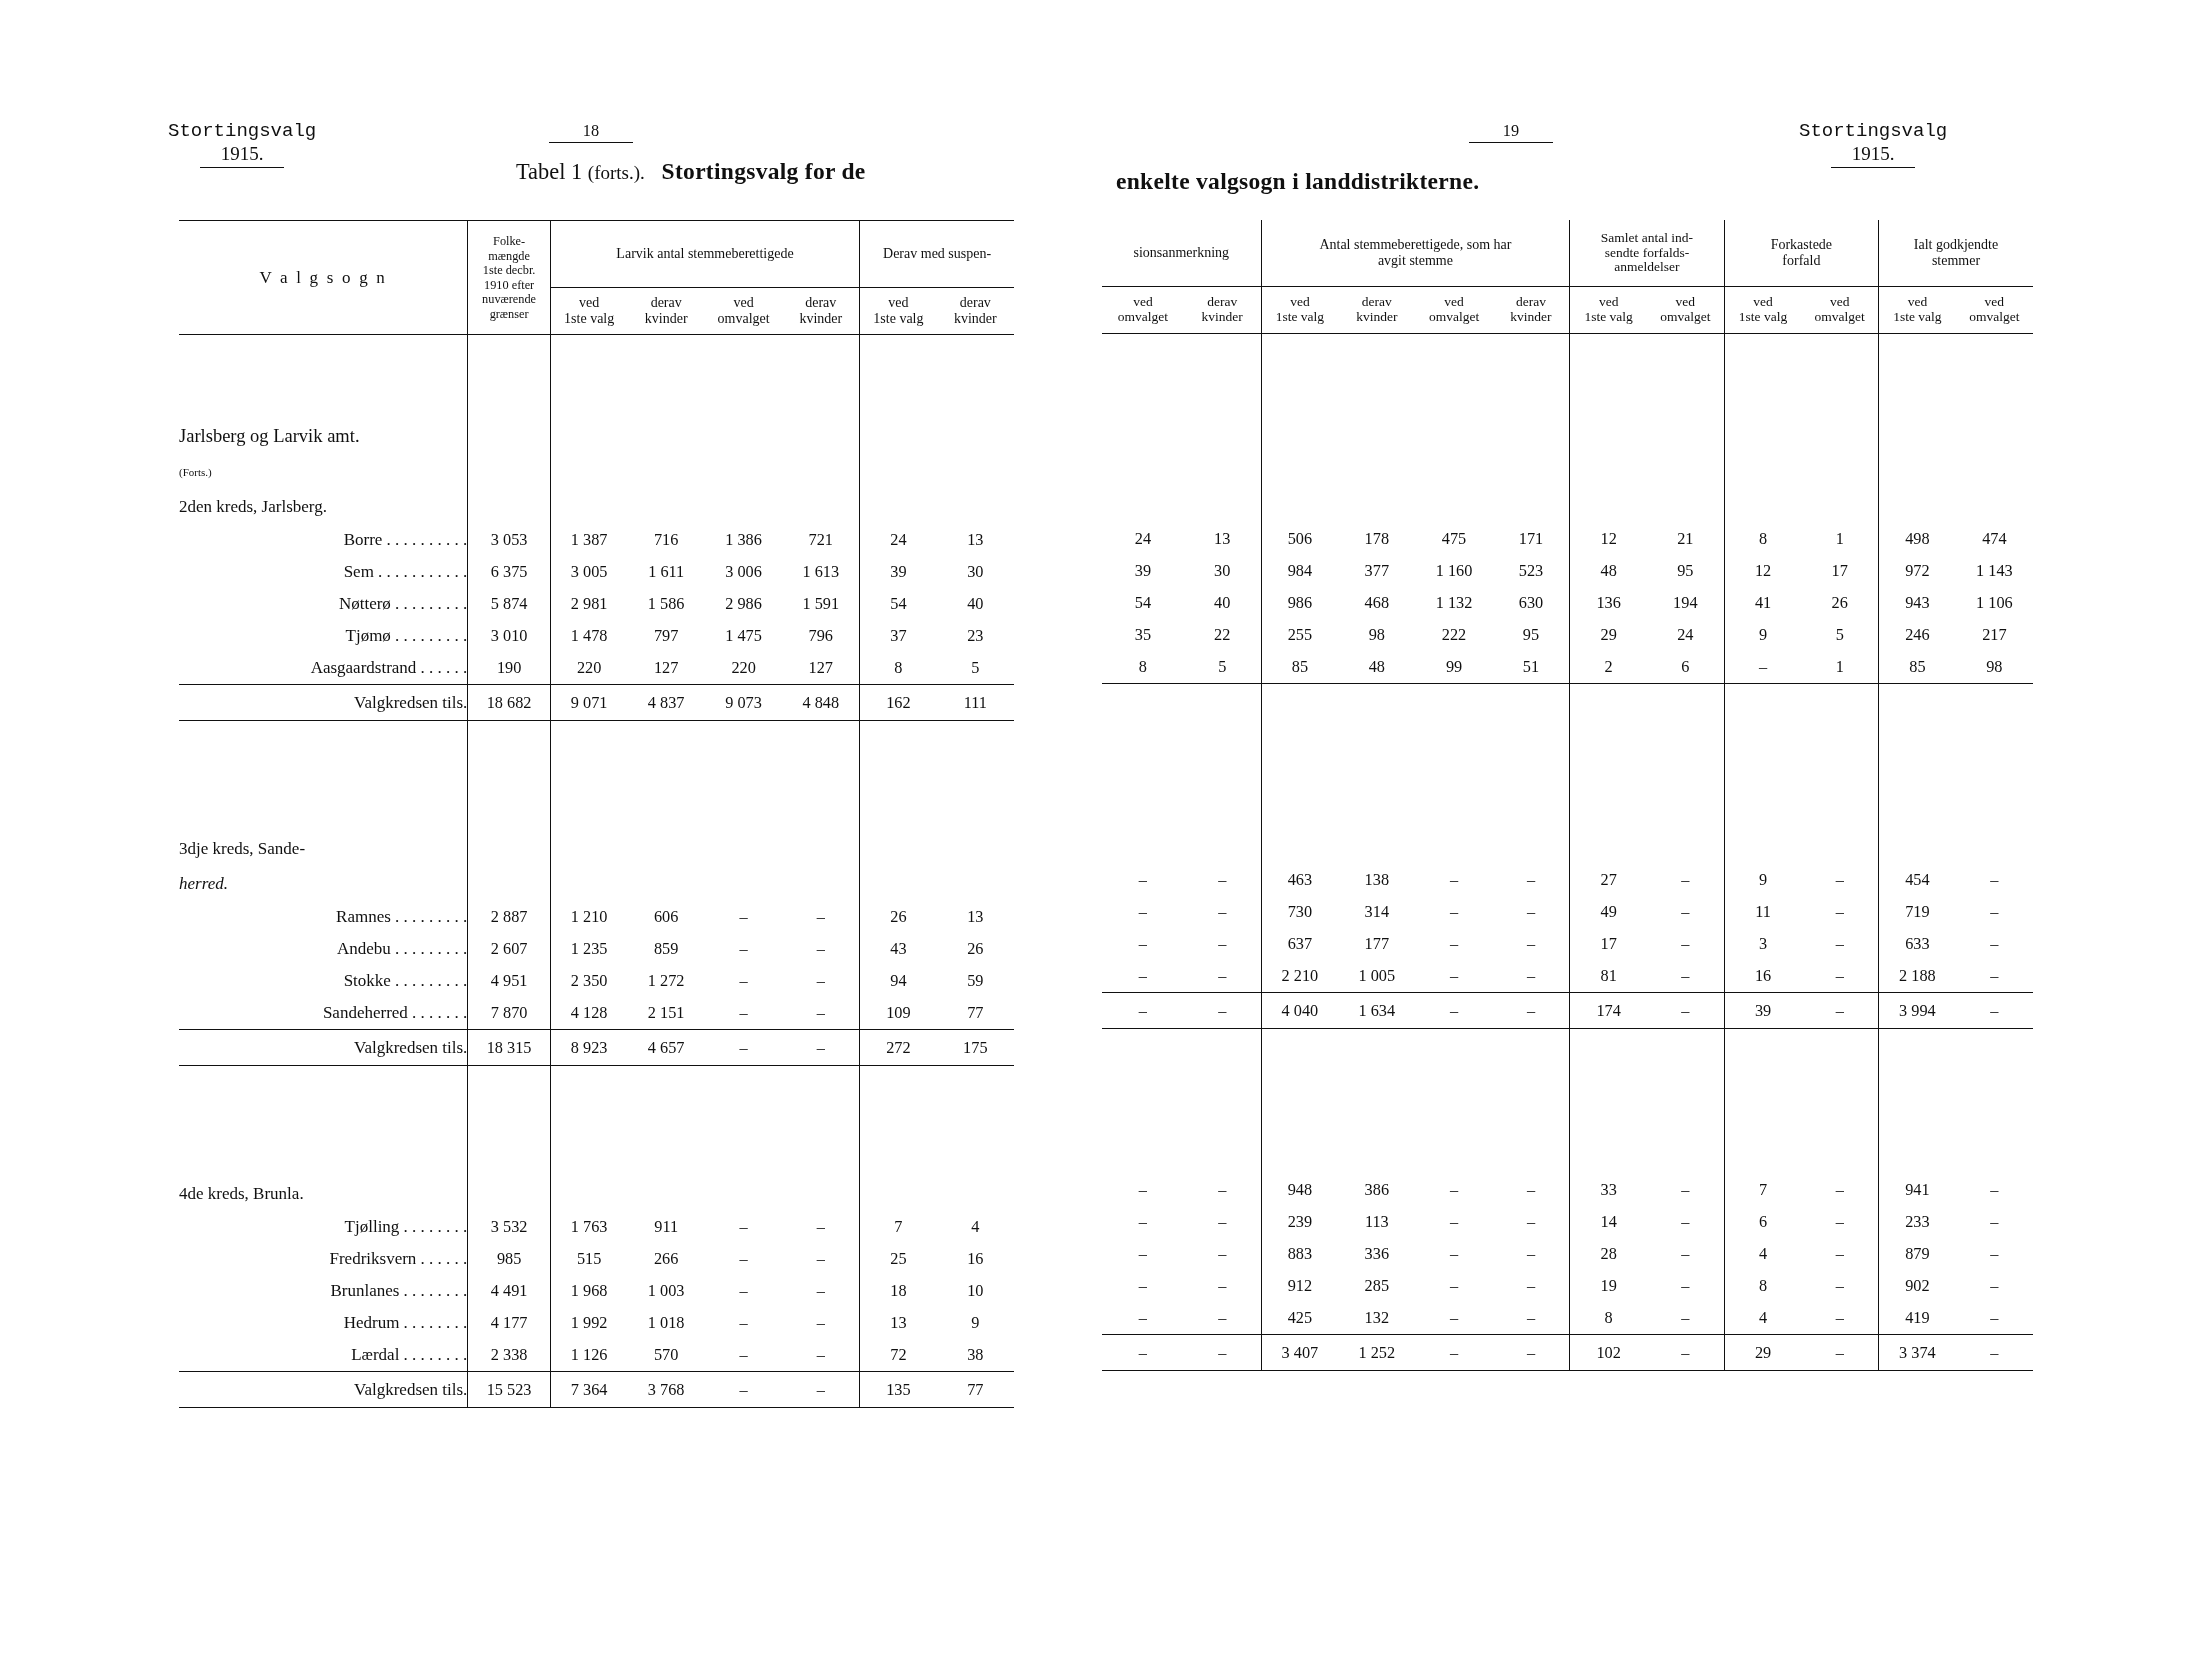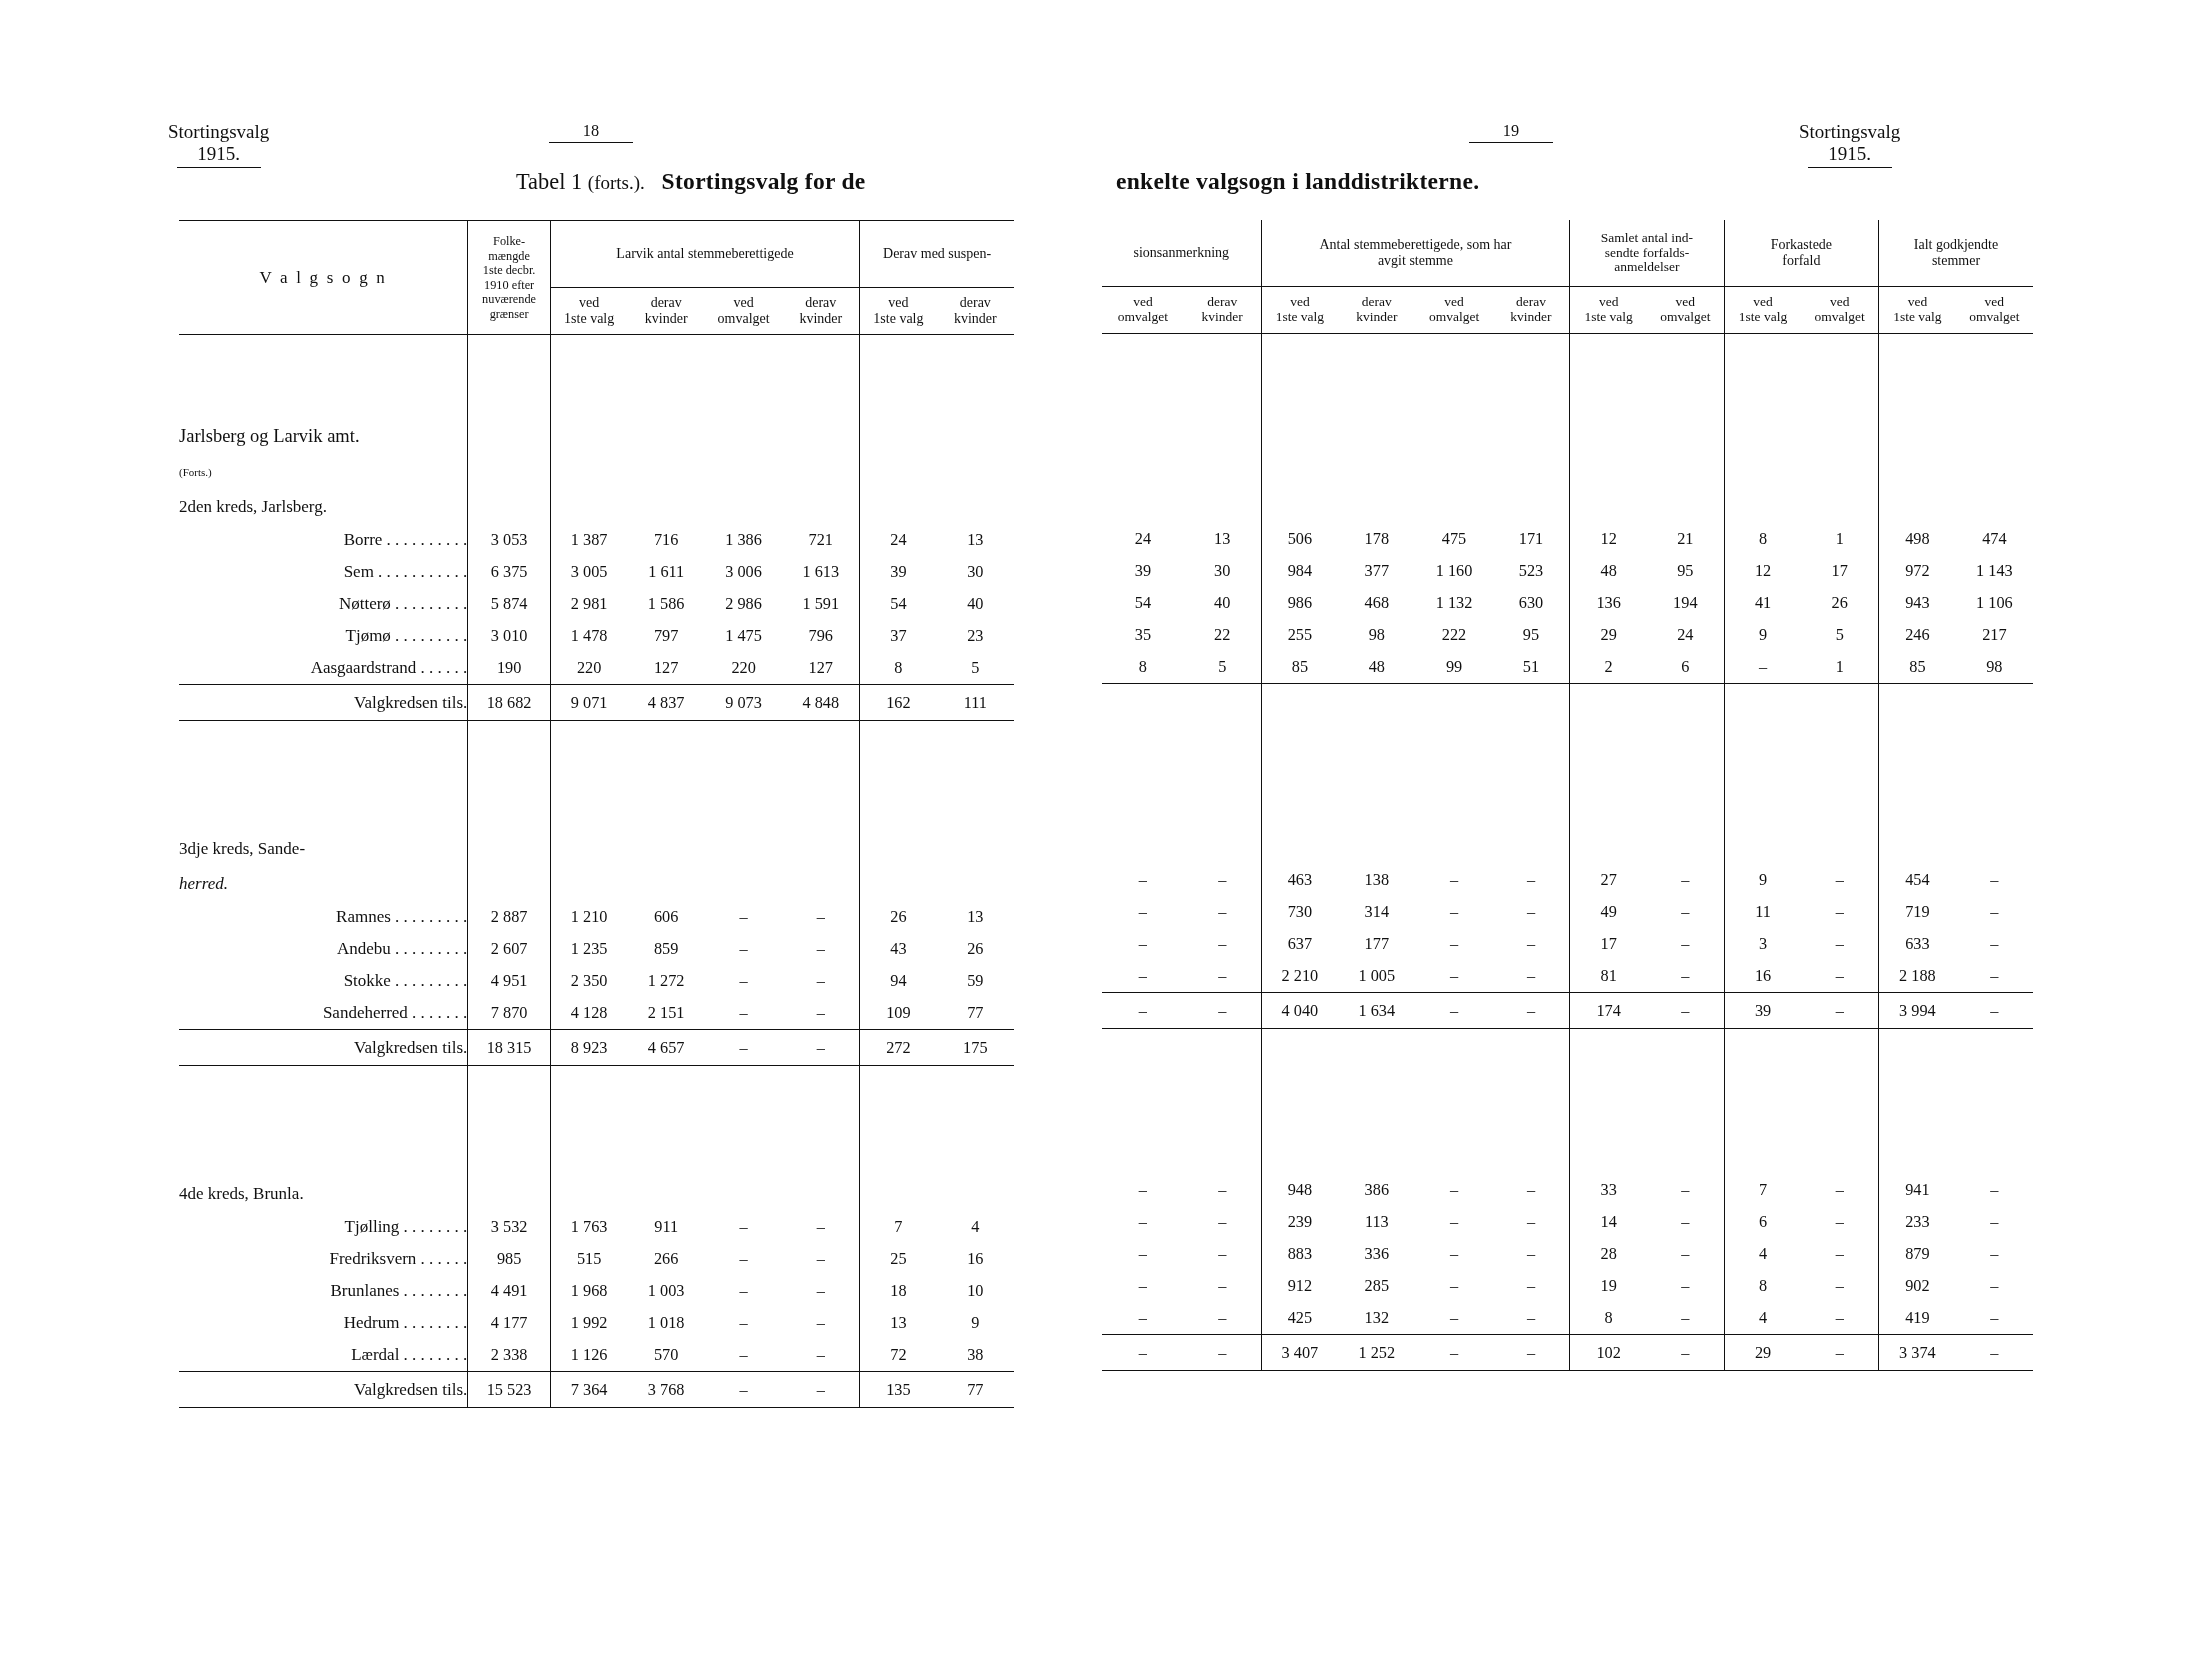--- a/index.html
+++ b/index.html
@@ -21,21 +21,21 @@
     width: 2205px;
     height: 1665px;
   }
   
   .runhead {
     position: absolute;
     text-align: center;
     font-size: 19px;
     line-height: 1.15;
   }
-  .runhead .l1 { display: block; }
+  .runhead .l1 { display: block; font-family: Liberation Mono, monospace; }
   .runhead .l2 { display: block; }
   .runhead .rule {
     display: block;
     width: 84px;
     height: 1.1px;
     background: #101010;
     margin: 2.2px auto 0 auto;
   }
   .runhead.left { left: 168px; top: 121px; }
   .runhead.right { left: 1799px; top: 121px; }
@@ -52,21 +52,21 @@
     height: 1.1px;
     background: #101010;
     margin: 1.1px auto 0 auto;
   }
   .folio.left { left: 549px; top: 121px; }
   .folio.right { left: 1469px; top: 121px; }
 
   .title-left {
     position: absolute;
     left: 516px;
-    top: 168px;
+    top: 158px;
     font-size: 22.4px;
   }
   .title-left .t-reg { font-size: 22.4px; }
   .title-left .t-forts { font-size: 19px; }
   .title-left .t-bold { font-weight: bold; font-size: 23.5px; letter-spacing: 0.3px; }
   .title-right {
     position: absolute;
     left: 1116px;
     top: 168px;
     font-size: 23.5px;

